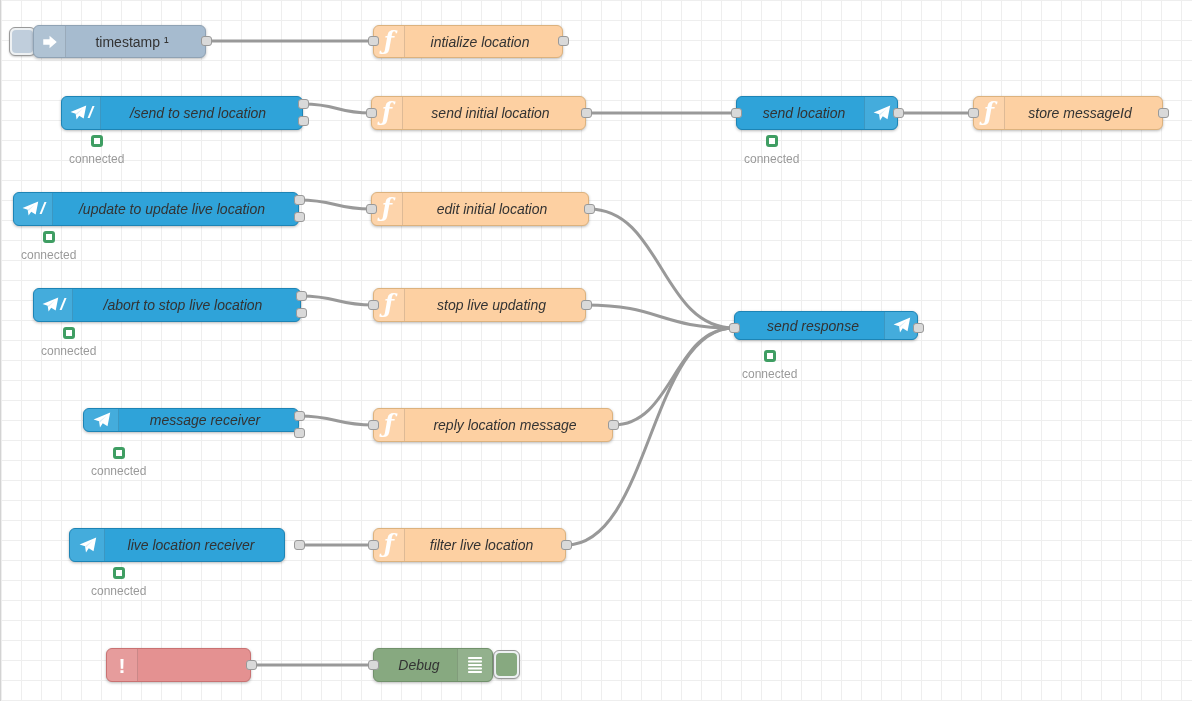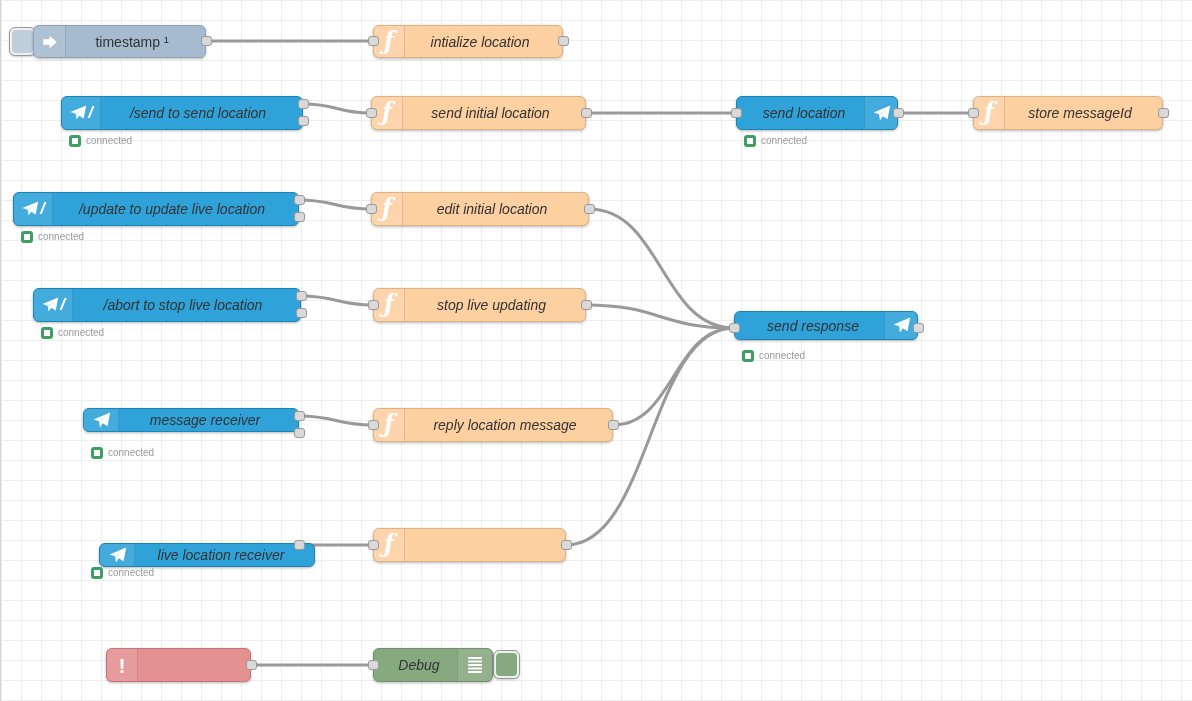--- a/index.html
+++ b/index.html
@@ -49,22 +49,22 @@
   .label.it{font-style:italic;}
   .port{
     position:absolute;z-index:5;
     width:11px;height:10px;
     background:#d9d9d9;border:1px solid #999;
     border-radius:3px;box-sizing:border-box;
     cursor:crosshair;
   }
   .status{
     position:absolute;z-index:3;
-    display:flex;align-items:flex-start;gap:5px;
-    font-size:10px;color:#9a9a9a;
+    display:flex;align-items:center;gap:5px;
+    font-size:12px;color:#9a9a9a;flex-direction:column;
   }
   .status-dot{
     width:12px;height:12px;box-sizing:border-box;
     border:3px solid #3f9e63;border-radius:3px;background:#fff;
     display:inline-block;
   }
   .btn-shell{
     position:absolute;z-index:2;
     background:#eef1f3;border:1px solid #999;border-radius:6px;
     box-sizing:border-box;cursor:pointer;
@@ -237,38 +237,39 @@
       <span>connected</span>
     </div>
     <div class="node function" style="left: 372px; top: 408px; width: 240px; height: 34px;">
       <div class="icon left" style="width: 30px;">
         <span class="fglyph">ƒ</span>
       </div>
       <div class="label it" style="left: 30px; right: 6px;">reply location message</div>
     </div>
     <div class="port" style="left: 366.5px; top: 420px;"></div>
     <div class="port" style="left: 606.5px; top: 420px;"></div>
-    <div class="node telegram" style="left: 98px; top: 528px; width: 216px; height: 24px; margin-top: 15px;">
+    <div class="node telegram" style="left: 68px; top: 528px; width: 216px; height: 34px;">
       <div class="icon left" style="width: 34px;">
         <svg width="19" height="19" viewBox="0 0 24 24">
           <path d="M23 2 L2 10.6 L8.9 13.1 L10.1 20.8 L13.6 15.6 L19.6 19.2 Z" fill="#ffffff"></path>
           <path d="M8.9 13.1 L18.5 6 L10.1 14.6 Z" fill="#d7ecf7"></path>
         </svg>
       </div>
       <div class="label it" style="left: 34px; right: 6px;">live location receiver</div>
     </div>
     <div class="port" style="left: 292.5px; top: 540px;"></div>
     <div class="status" style="left: 90px; top: 567px;">
       <span class="status-dot"></span>
       <span>connected</span>
     </div>
     <div class="node function" style="left: 372px; top: 528px; width: 193px; height: 34px;">
       <div class="icon left" style="width: 30px;">
         <span class="fglyph">ƒ</span>
       </div>
+      <div class="label it" style="left: 30px; right: 6px;">filter live location</div>
     </div>
     <div class="port" style="left: 366.5px; top: 540px;"></div>
     <div class="port" style="left: 559.5px; top: 540px;"></div>
     <div class="node catch" style="left: 105px; top: 648px; width: 145px; height: 34px;">
       <div class="icon left" style="width: 30px;">
         <span class="bang">!</span>
       </div>
     </div>
     <div class="port" style="left: 244.5px; top: 660px;"></div>
     <div class="btn-shell" style="left: 492px; top: 650px; width: 27px; height: 29px;">

